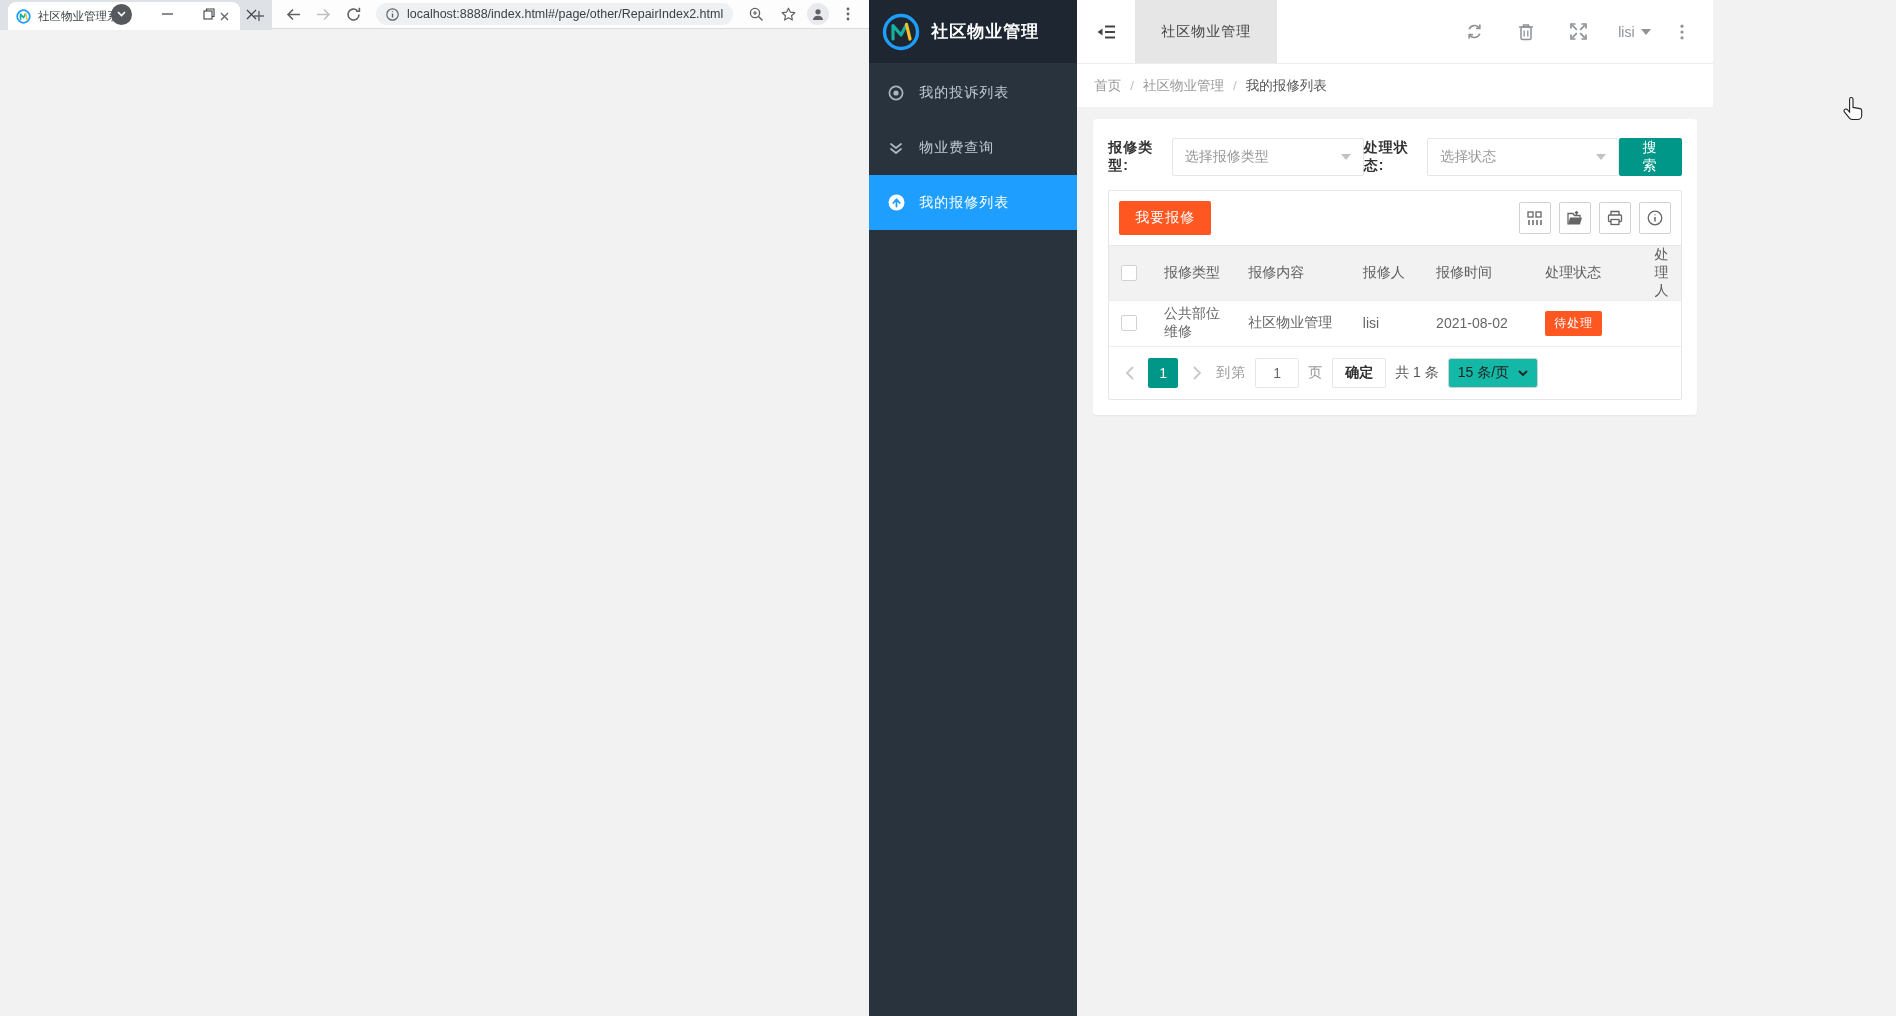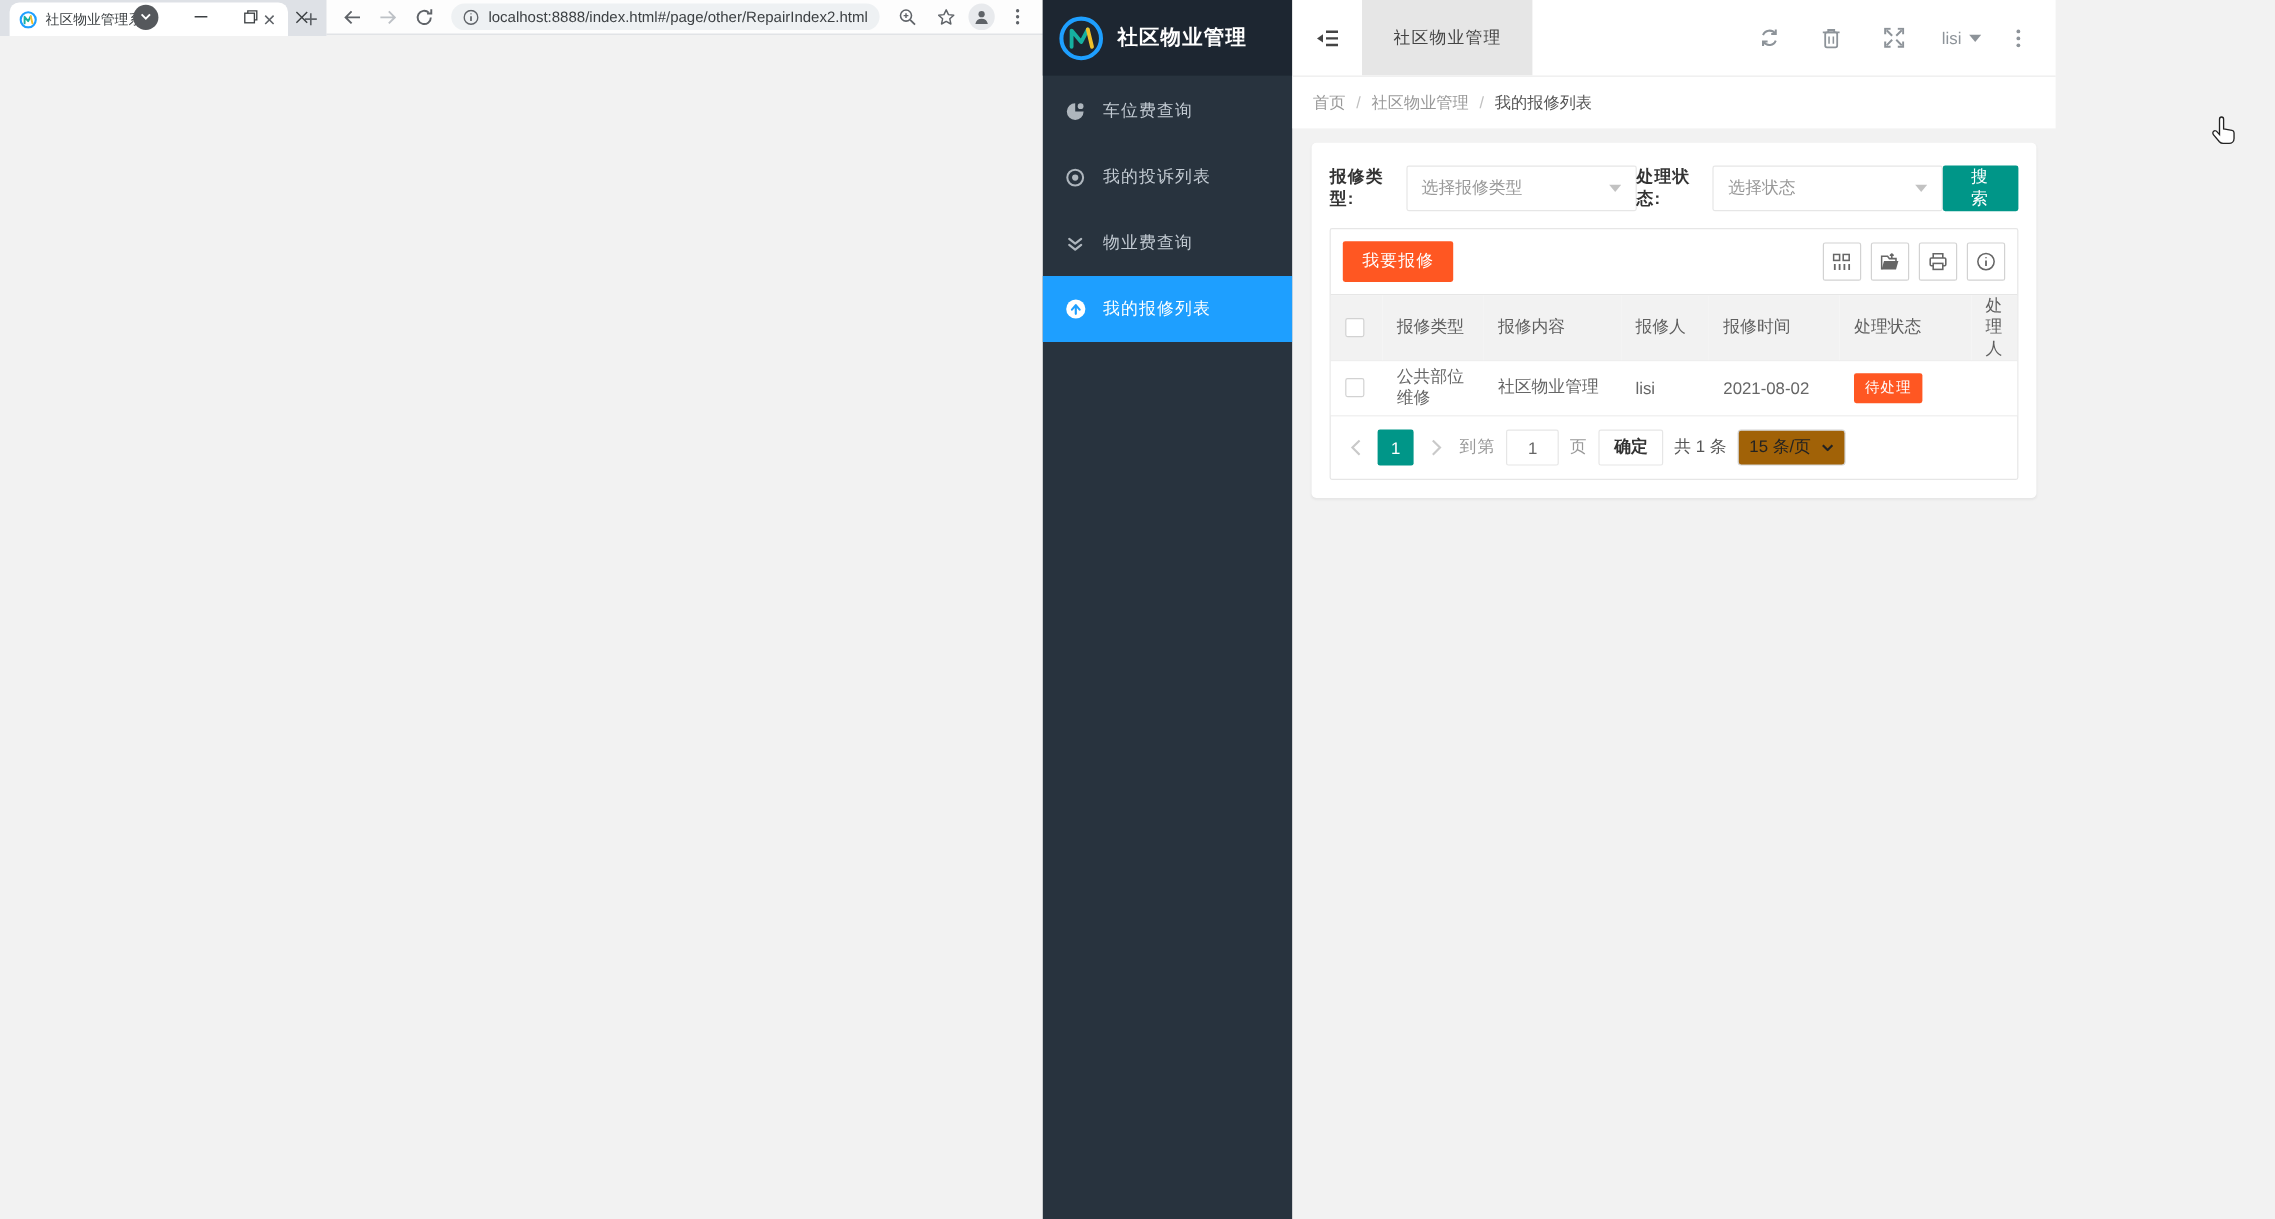--- a/index.html
+++ b/index.html
@@ -76,21 +76,21 @@
   .cb { width:16px; height:16px; background:#fff; border:1px solid #d2d2d2; border-radius:2px; cursor:pointer; }
   .badge { display:inline-block; background:#ff5722; color:#fff; font-size:12px; padding:4px 9px; border-radius:2px; letter-spacing:1px; }
 
   .pager { display:flex; align-items:center; padding:11px 10px; gap:9px; border-top:1px solid #eee; }
   .pg-arrow { width:20px; height:28px; display:flex; align-items:center; justify-content:center; cursor:pointer; }
   .pg-num { min-width:30px; height:30px; background:#009688; color:#fff; border-radius:2px; display:flex; align-items:center; justify-content:center; font-size:14px; cursor:pointer; }
   .pg-text { color:#999; letter-spacing:1px; }
   .pg-input { width:44px; height:30px; border:1px solid #e6e6e6; border-radius:2px; text-align:center; color:#666; font-size:14px; font-family:inherit; }
   .pg-btn { height:30px; padding:0 12px; background:#fff; border:1px solid #e6e6e6; border-radius:2px; color:#333; font-size:14px; cursor:pointer; font-family:inherit; font-weight:bold; }
   .pg-total { color:#555; }
-  .pg-size { height:30px; border:1px solid #d2d2d2; border-radius:3px; display:flex; align-items:center; padding:0 9px; gap:9px; color:#222; cursor:pointer; background:#a16207; }
+  .pg-size { height:30px; border:1px solid #d2d2d2; border-radius:3px; display:flex; align-items:center; padding:0 9px; gap:9px; color:#222; cursor:pointer; background:#14b8a6; }
 
   .hand-cursor { position:absolute; left:1843px; top:96px; z-index:99; pointer-events:none; }
   svg { display:block; }
 </style>
 </head>
 <body>
 
 <div class="browser">
 
   <div class="tabstrip">
@@ -201,29 +201,20 @@
         <span>
           <svg width="40" height="40" viewBox="0 0 40 40">
               <circle cx="20" cy="20" r="16.5" fill="none" stroke="#1e9fff" stroke-width="3.4"></circle>
               <path d="M12 27 L12 13.5 L20 23 L25.5 12.5" fill="none" stroke="#16b0a0" stroke-width="3.2" stroke-linecap="round" stroke-linejoin="round"></path>
               <path d="M25.5 12.5 L29 27" stroke="#f0c02a" stroke-width="3.2" stroke-linecap="round"></path>
             </svg>
         </span>
         <span class="logo-text">社区物业管理</span>
       </div>
       <nav class="menu">
-        <div class="menu-item">
-          <span class="mi-icon">
-            <svg width="18" height="18" viewBox="0 0 18 18">
-                <path d="M9 2 a7 7 0 1 0 7 7 L9 9 Z" fill="#aeb6bd"></path>
-                <circle cx="13.5" cy="4.5" r="2.4" fill="#aeb6bd"></circle>
-              </svg>
-          </span>
-          <span class="mi-label">车位费查询</span>
-        </div>
         <div class="menu-item">
           <span class="mi-icon">
             <svg width="16" height="16" viewBox="0 0 16 16">
                 <circle cx="8" cy="8" r="6.6" fill="none" stroke="#aeb6bd" stroke-width="1.7"></circle>
                 <circle cx="8" cy="8" r="2.6" fill="#aeb6bd"></circle>
               </svg>
           </span>
           <span class="mi-label">我的投诉列表</span>
         </div>
         <div class="menu-item">

